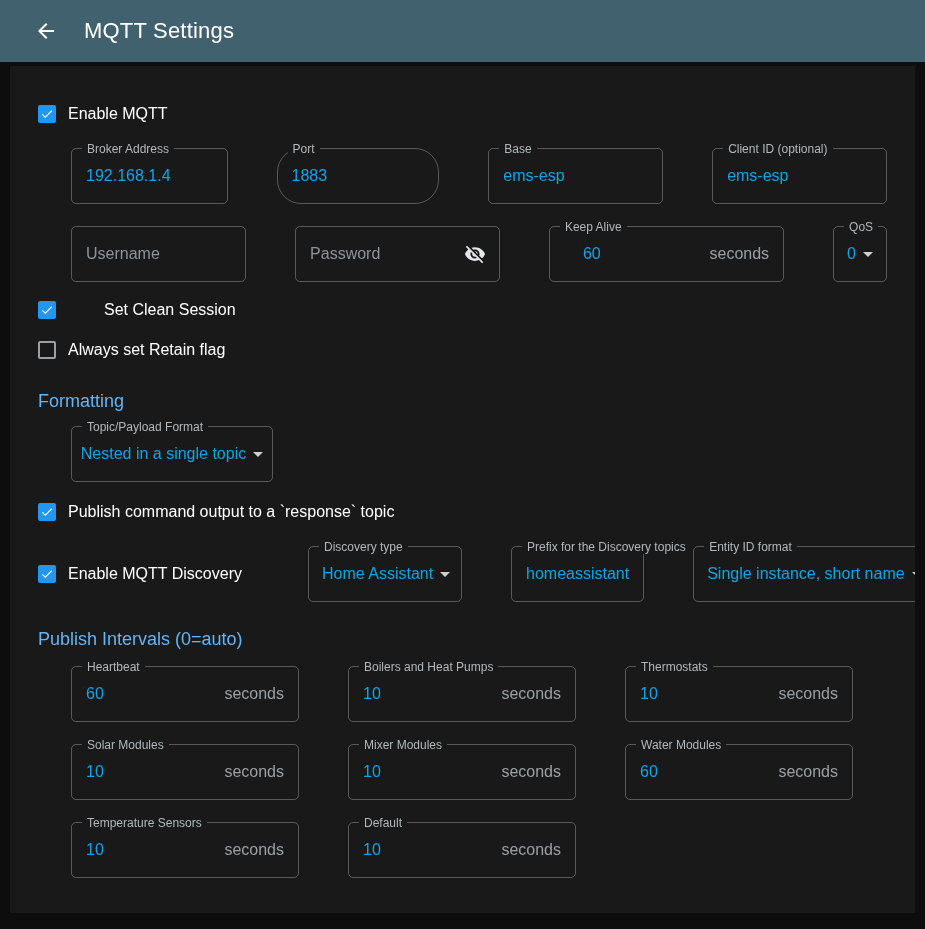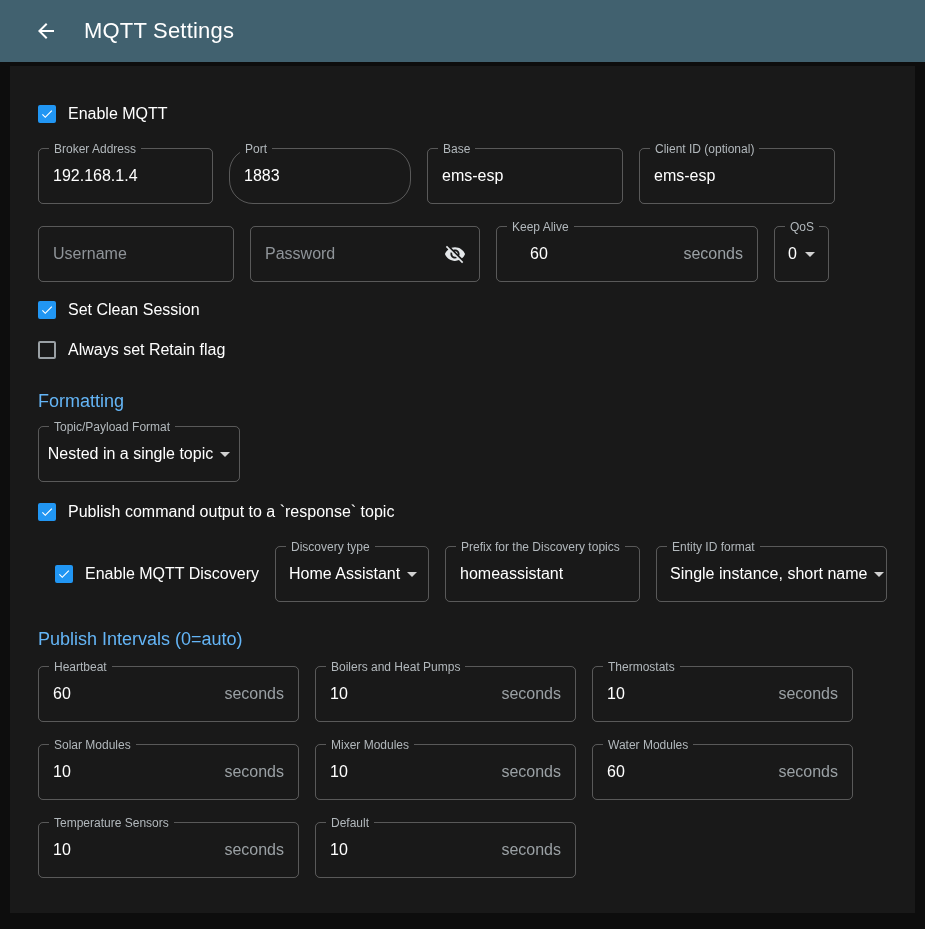--- a/index.html
+++ b/index.html
@@ -45,50 +45,50 @@
     background:transparent;
   }
   .cb svg{width:16px;height:16px;fill:#fff;display:none;}
   .cb.checked{background:var(--primary);border-color:var(--primary);}
   .cb.checked svg{display:block;}
   .cb-label{margin-left:12px;font-size:16px;color:#fff;}
   
   .fields-row{display:flex;gap:16px;align-items:center;}
   .field{
     position:relative;height:56px;border:1px solid var(--border);border-radius:5px;
-    display:flex;align-items:center;padding:0 14px;cursor:text;background:transparent;
+    display:flex;align-items:center;padding:0 14px;cursor:text;background:transparent;margin-left:33px;
   }
   .field-label{
     position:absolute;top:-7px;left:10px;padding:0 5px;
     font-size:12px;color:var(--label);background:var(--panel-bg);white-space:nowrap;
   }
-  .field-value{font-size:16px;color:#ffffff;white-space:nowrap;}
+  .field-value{font-size:16px;color:#0ea5e9;white-space:nowrap;}
   .field-value.placeholder{color:var(--placeholder);}
   .suffix{margin-left:auto;font-size:16px;color:var(--muted);}
   .select{cursor:pointer;padding-right:7px;}
   .caret{margin-left:auto;display:flex;align-items:center;}
   .caret svg{width:24px;height:24px;fill:rgba(255,255,255,0.8);}
   .eye-btn{
     margin-left:auto;width:36px;height:36px;border:none;background:transparent;cursor:pointer;
     display:flex;align-items:center;justify-content:center;padding:0;margin-right:-8px;
   }
   .eye-btn svg{width:22px;height:22px;fill:#e4e7e9;}
   
   .w175{width:175px;}.w182{width:182px;border-radius:24px;}.w196{width:196px;}.w230{width:230px;}
   .w262{width:262px;padding-left:33px;}.w55{width:55px;padding:0 6px 0 13px;}
   .w202{width:202px;justify-content:center;}.w154{width:154px;padding:0 6px 0 13px;}
   .w231{width:231px;padding:0 6px 0 13px;}
   
-  .mt14{margin-top:14px;}.mt22{margin-top:22px;}.mt8{margin-top:8px;}
+  .mt14{margin-top:14px;}.mt22{margin-top:22px;}.mt8{margin-top:8px;gap:36px;}
   .mt12{margin-top:12px;}.mt10{margin-top:10px;}
   .section-heading{
     margin:18px 0 0;font-size:18px;font-weight:400;color:var(--accent);line-height:26px;
   }
   .discovery-row{display:flex;gap:16px;align-items:center;margin-top:14px;}
-  .discovery-check{width:221px;flex-shrink:0;justify-content:flex-end;}
+  .discovery-check{width:221px;flex-shrink:0;}
   .intervals-grid{
     margin-top:14px;display:grid;grid-template-columns:repeat(3,261px);gap:22px 16px;
   }
 </style>
 </head>
 <body>
 
 <header class="app-bar">
   <button class="back-btn">
     <span style="display:flex;">

